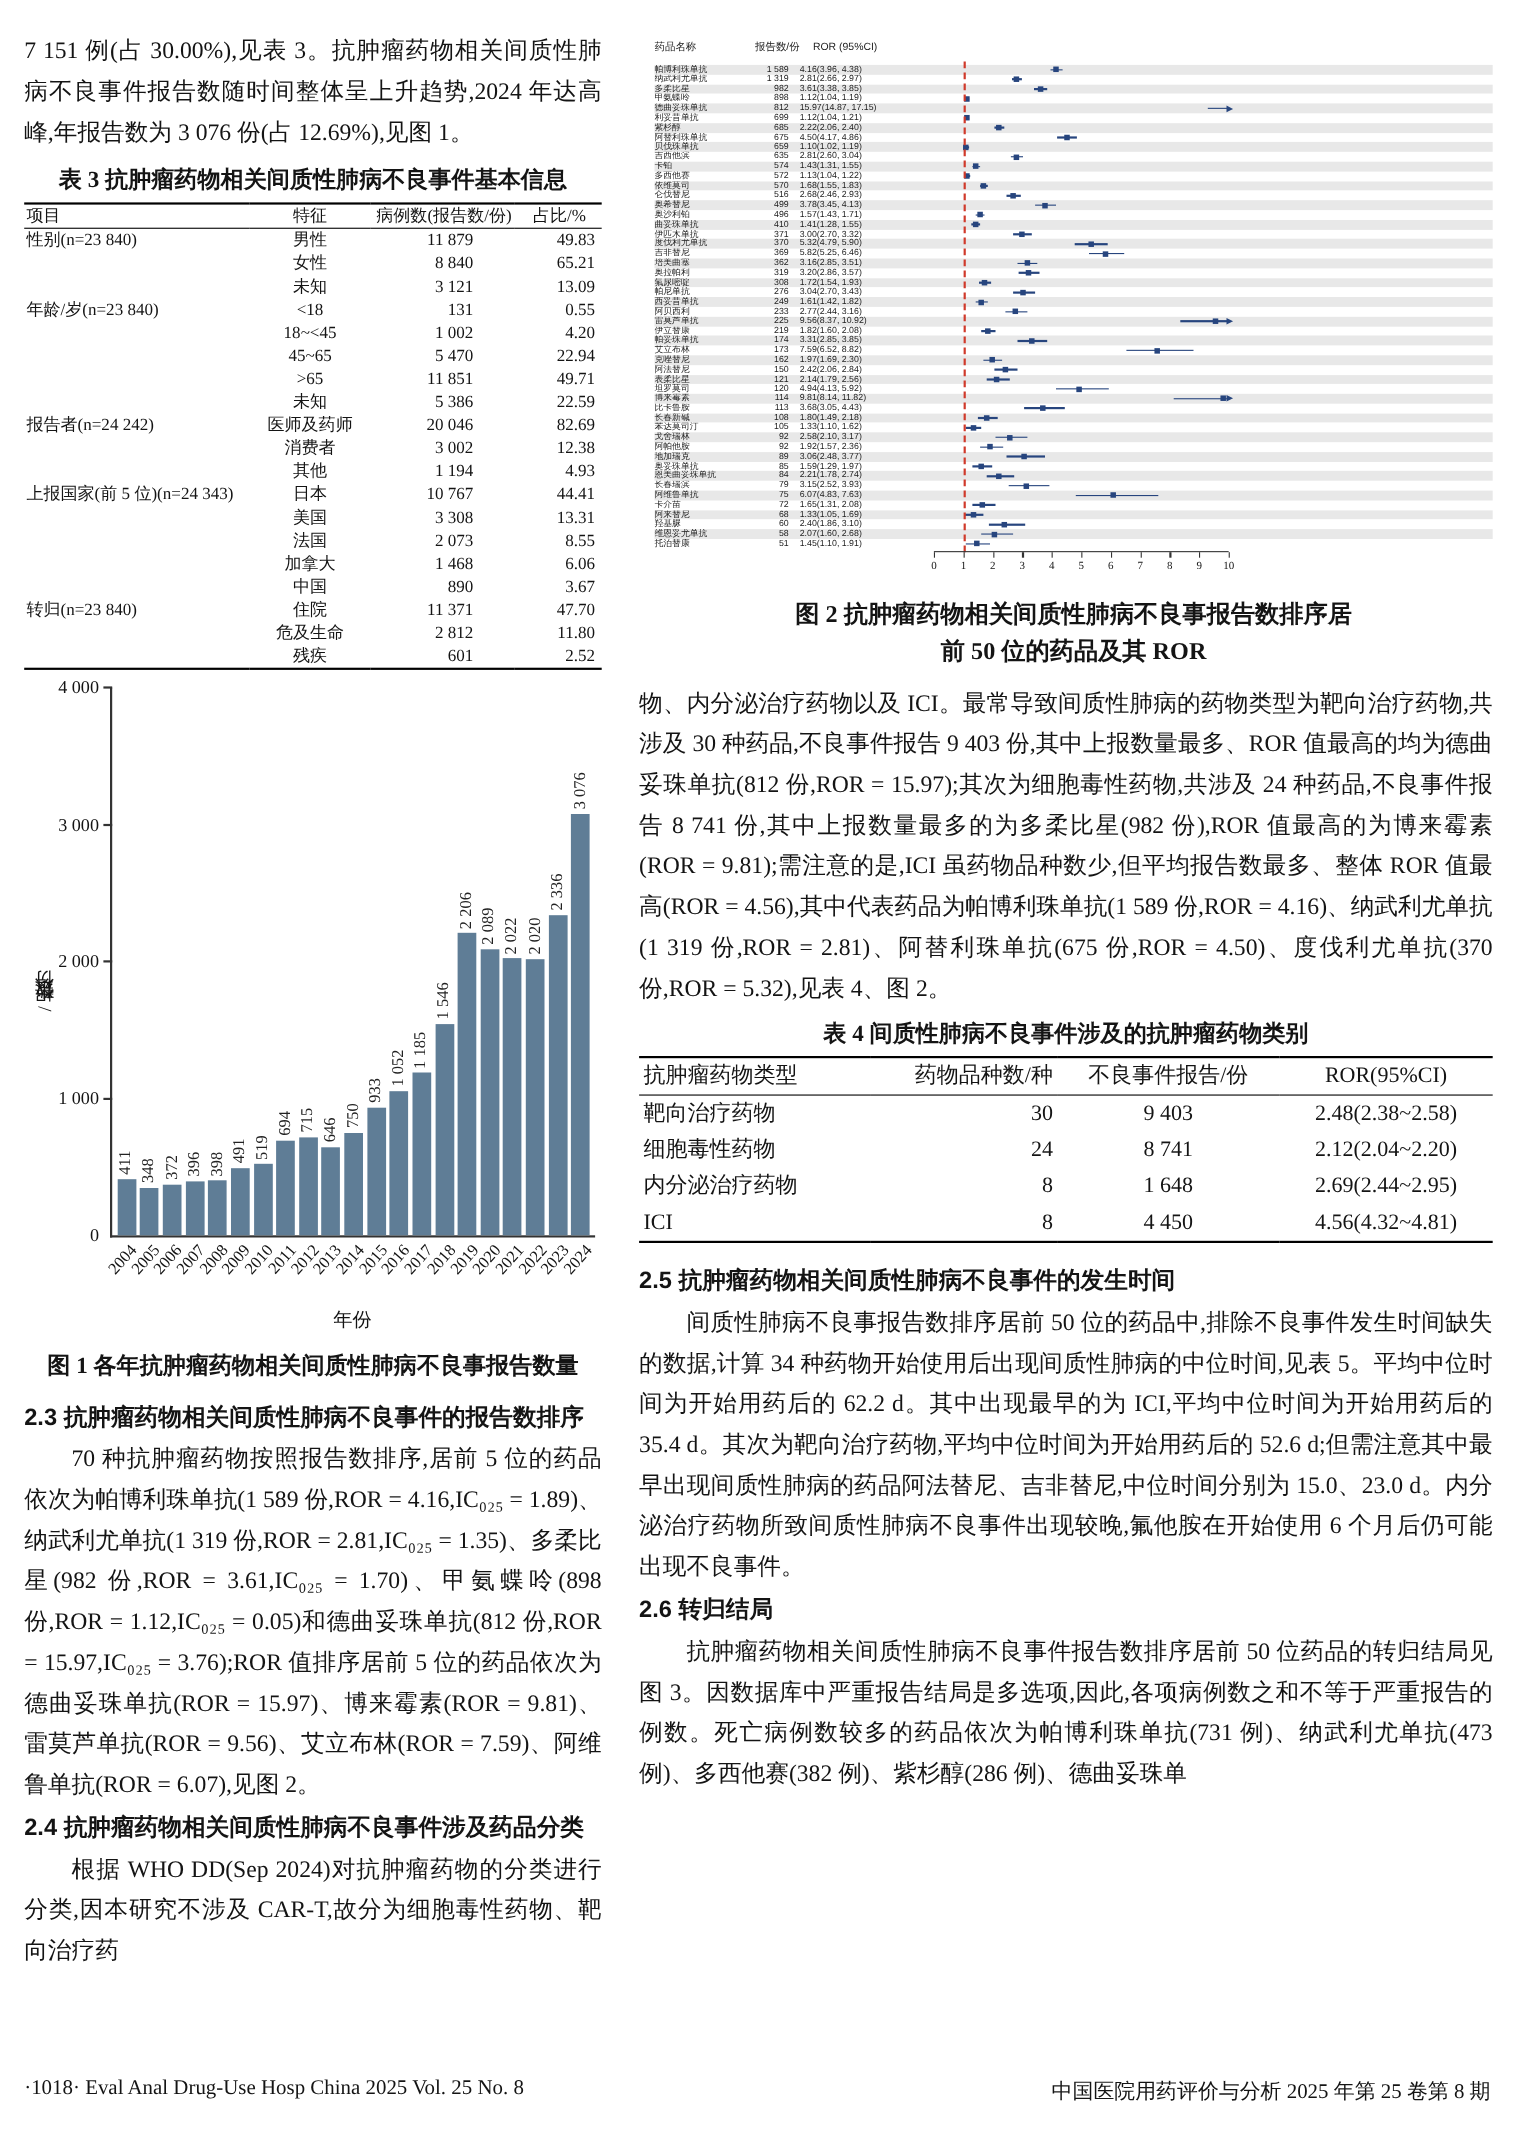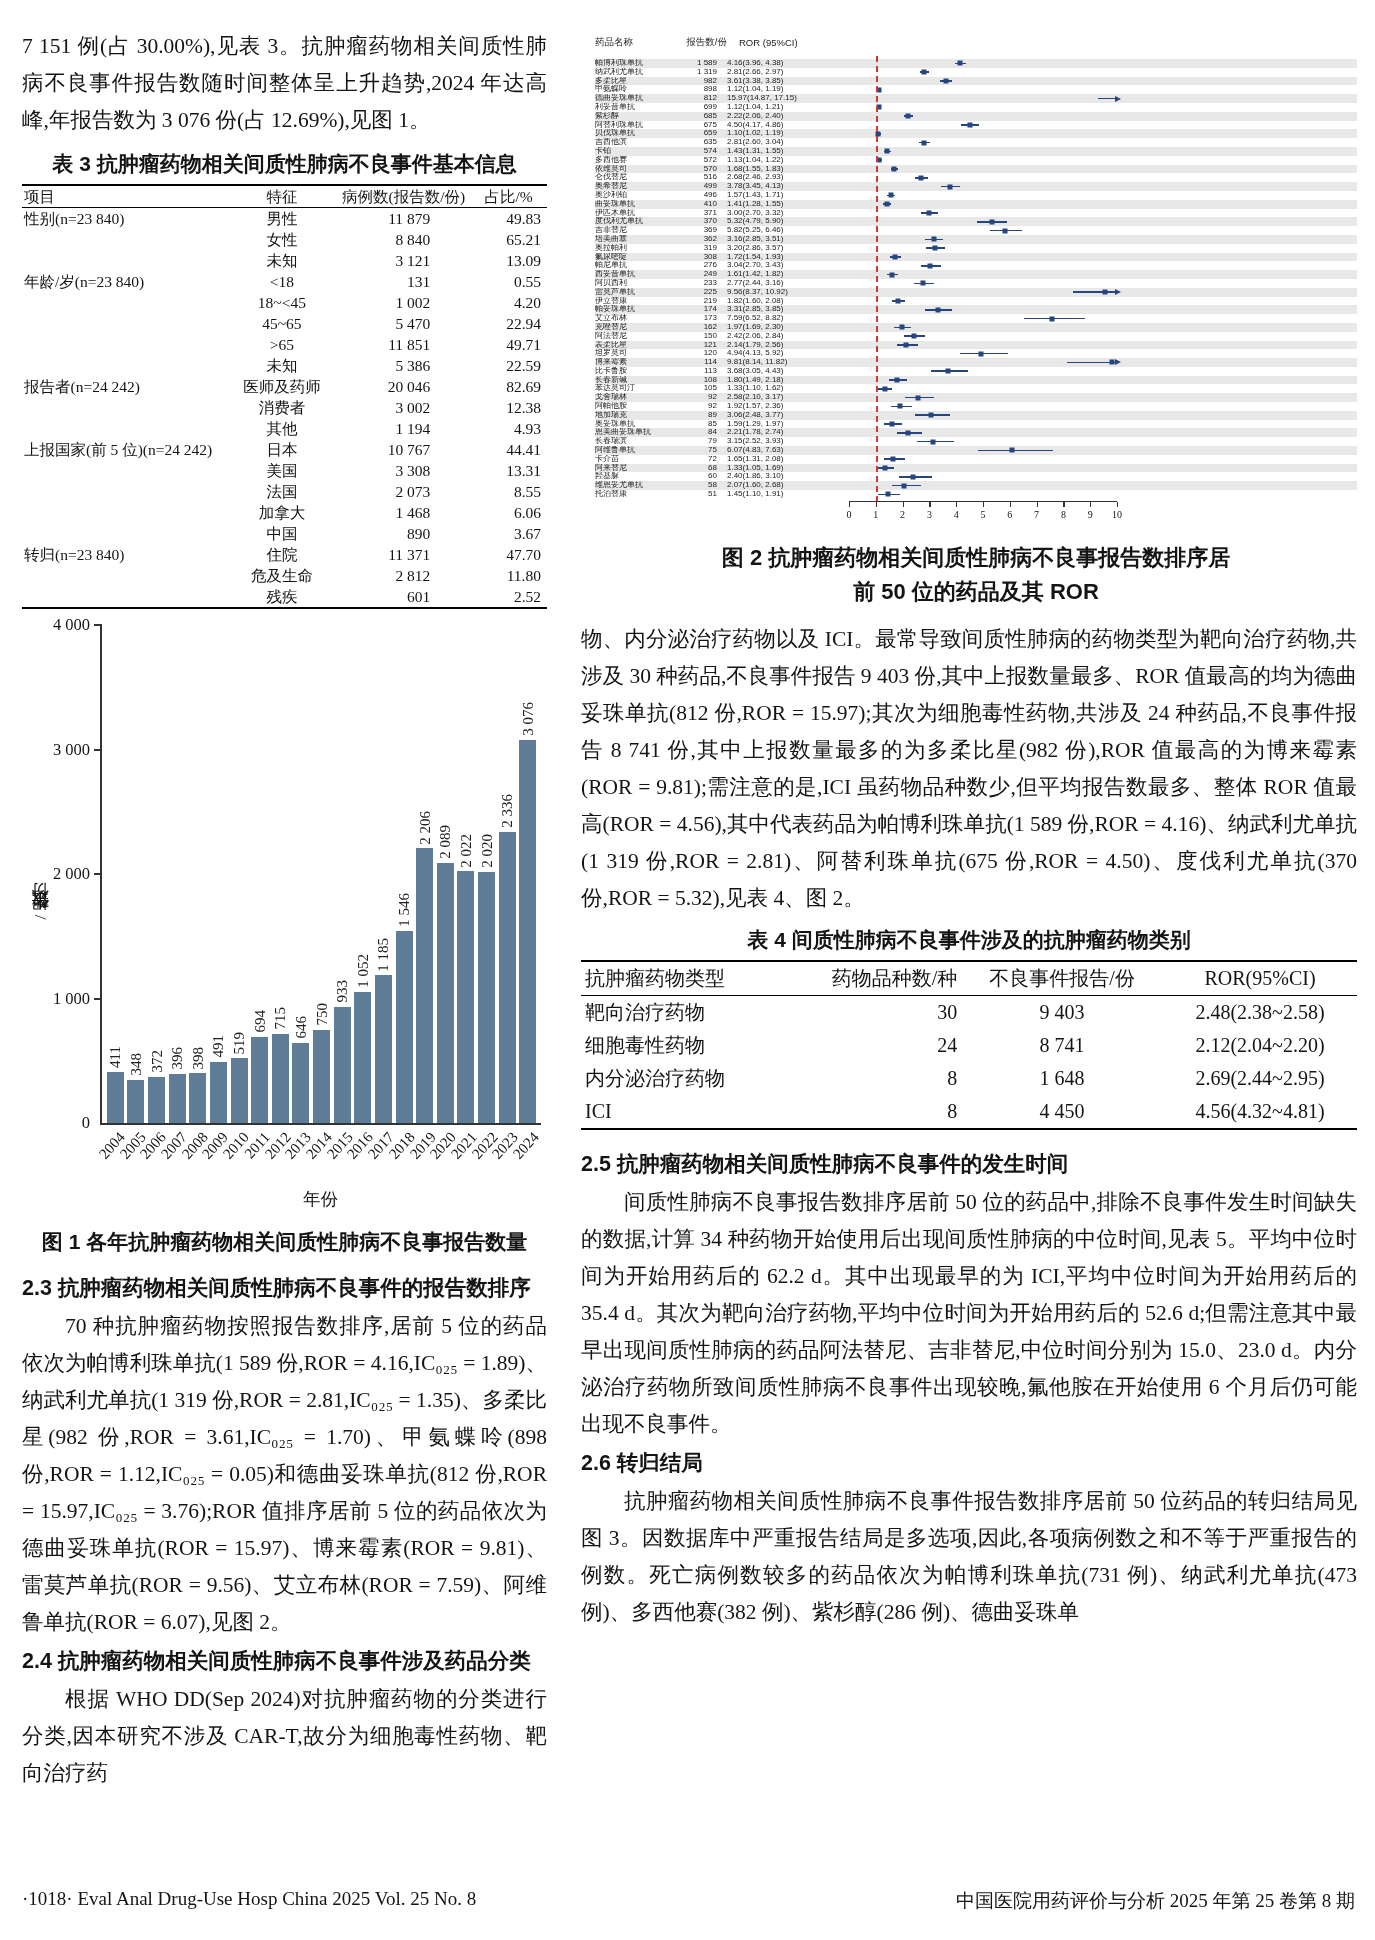--- a/index.html
+++ b/index.html
@@ -12,21 +12,21 @@
   .col-left  { width:525px; flex:none; padding-top:4px; }
   .col-right { width:776px; flex:none; }
 
   p.body { font-size:21.5px; line-height:37px; text-align:justify; }
   p.indent { text-indent:2em; }
   .sec-heading {
     font-family:"Liberation Sans","DejaVu Sans",sans-serif;
     font-weight:bold; font-size:21.5px; line-height:40px; text-align:left;
   }
   .tbl-title, .fig-caption {
-    font-family:Liberation Sans, sans-serif;
+    font-family:Liberation Serif, serif;
     font-weight:bold; font-size:21px; line-height:33px; text-align:center;
   }
 
   
   table.tbl { width:100%; border-collapse:collapse;
     border-top:2.5px solid #000; border-bottom:2.5px solid #000; }
   table.tbl th { border-bottom:1.5px solid #000; font-weight:normal; }
   #table3 { margin:4px 0 10px 0; }
   #table3 th, #table3 td { font-size:15.5px; line-height:19px; padding:1px 2px; white-space:nowrap; }
   #table3 .c0 { text-align:left;  width:39%; }
@@ -173,21 +173,21 @@
             <td class="c2">3 002</td>
             <td class="c3">12.38</td>
           </tr>
           <tr>
             <td class="c0"></td>
             <td class="c1">其他</td>
             <td class="c2">1 194</td>
             <td class="c3">4.93</td>
           </tr>
           <tr>
-            <td class="c0">上报国家(前 5 位)(n=24 242)</td>
+            <td class="c0">上报国家(前 5 位)(n=24 343)</td>
             <td class="c1">日本</td>
             <td class="c2">10 767</td>
             <td class="c3">44.41</td>
           </tr>
           <tr>
             <td class="c0"></td>
             <td class="c1">美国</td>
             <td class="c2">3 308</td>
             <td class="c3">13.31</td>
           </tr>

